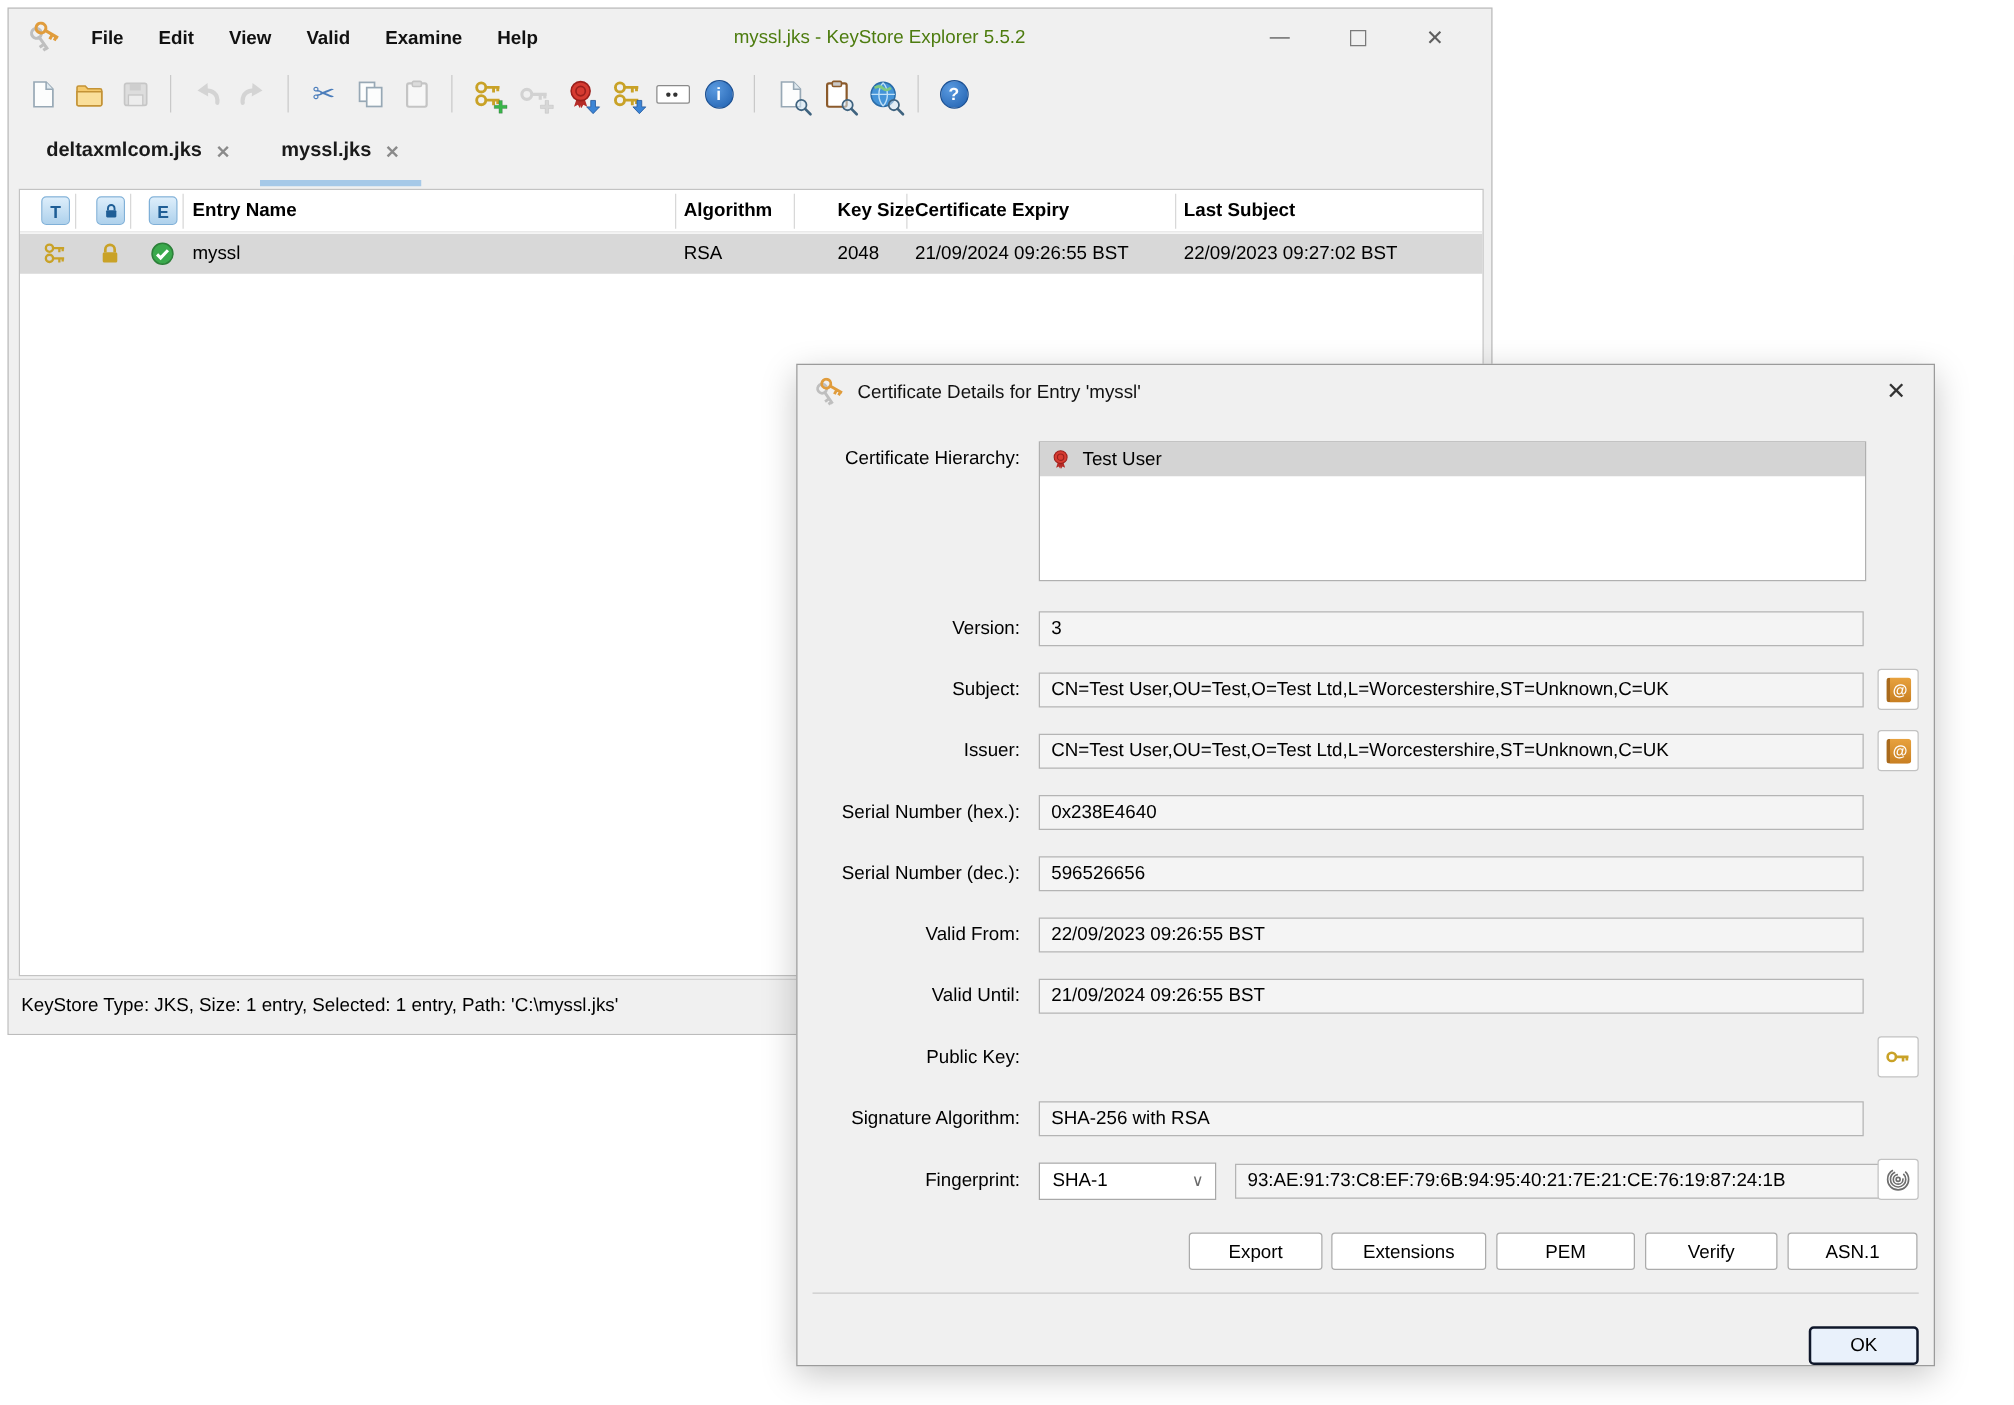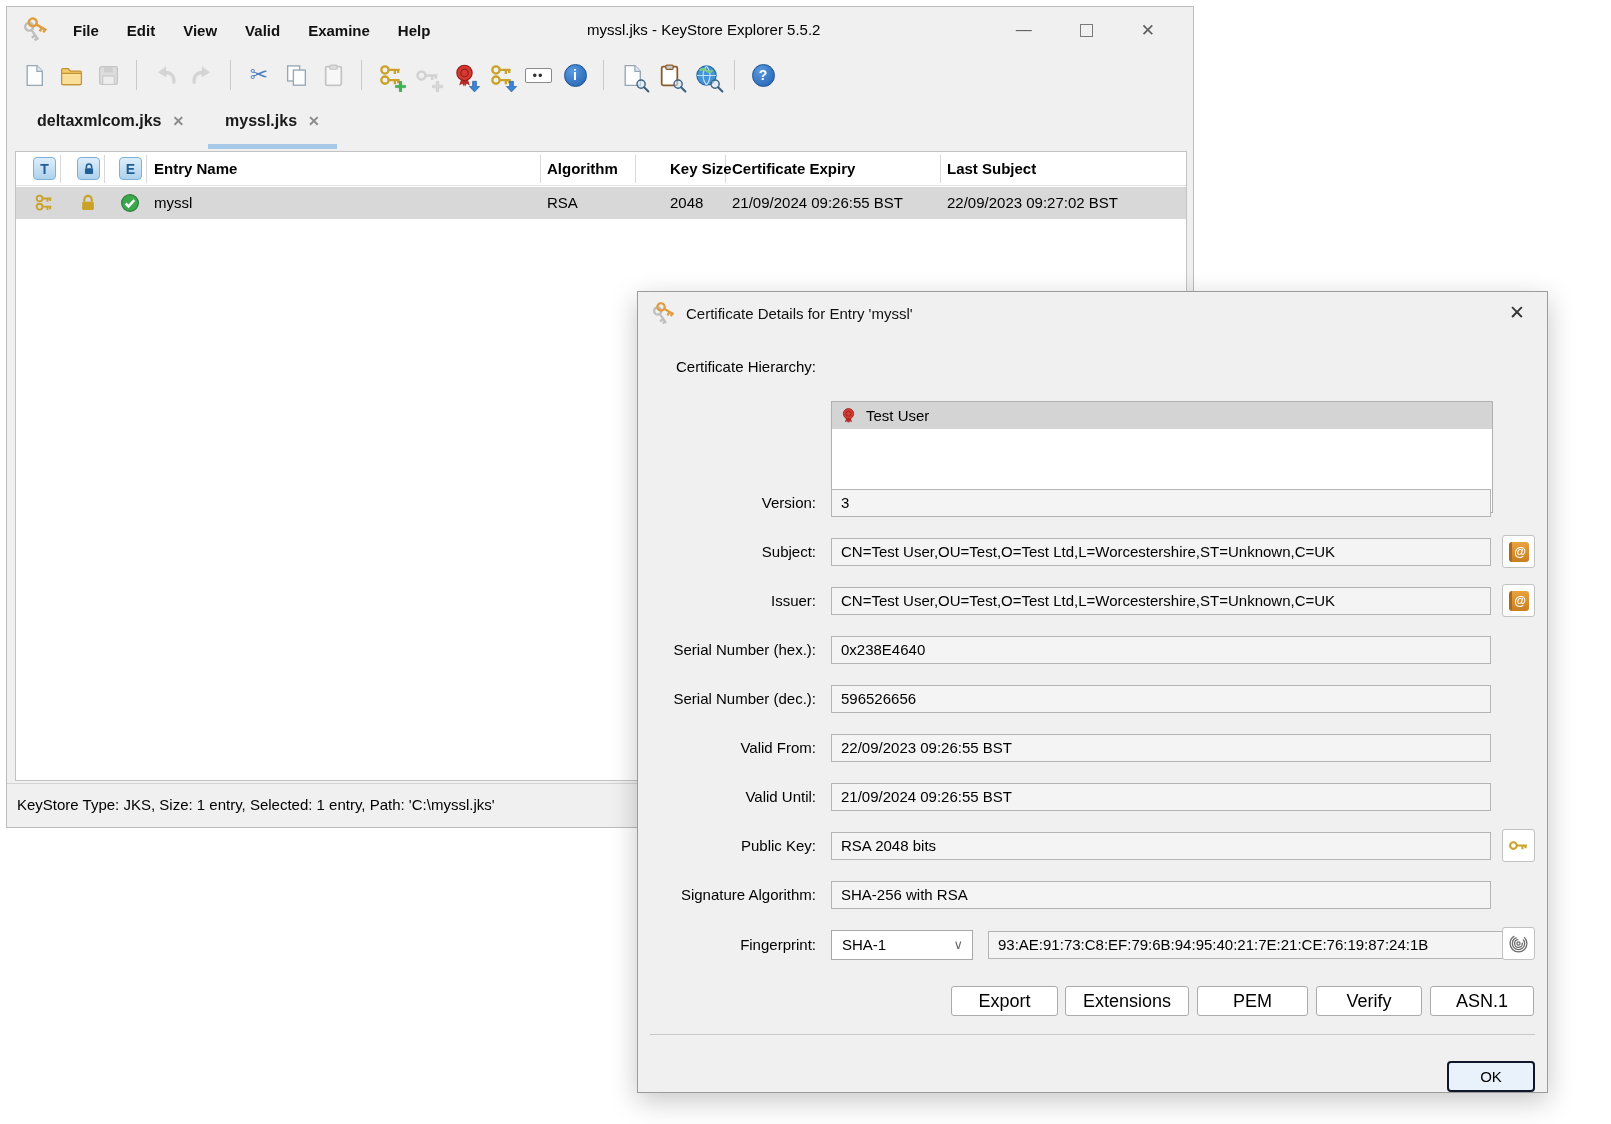--- a/index.html
+++ b/index.html
@@ -9,21 +9,21 @@
 
   
   .mainwin { position:absolute; left:6px; top:6px; width:1188px; height:822px;
              background:#f0f0f0; border:1px solid #bcbcbc; }
   .menubar { position:absolute; top:0; left:0; right:0; height:46px; }
   .applogo { position:absolute; left:16px; top:10px; width:26px; height:26px; }
   .menus { position:absolute; left:66px; top:0; height:46px; display:flex; align-items:center; gap:28px;
            font-size:15px; font-weight:600; color:#111; }
   .menu { cursor:default; }
   .wintitle { position:absolute; left:580px; top:0; height:46px; line-height:46px;
-              font-size:15px; color:#000000; }
+              font-size:15px; color:#4d7c0f; }
   .winctl { position:absolute; right:38px; top:0; height:46px; display:flex; align-items:center; gap:48px; color:#5f5f5f; }
   .wc { font-size:16px; line-height:1; cursor:default; }
   .maxbox { width:13px; height:13px; border:1.5px solid #7a7a7a; }
   .closex { font-size:17px; }
 
   
   .toolbar { position:absolute; top:46px; left:0; right:0; height:44px; display:flex; align-items:center;
              padding-left:12px; gap:7px; }
   .tbtn { width:30px; height:30px; position:relative; display:flex; align-items:center; justify-content:center; }
   .tbtn svg { width:25px; height:25px; }
@@ -71,36 +71,36 @@
   
   .dialog { position:absolute; left:637px; top:291px; width:911px; height:802px; background:#f0f0f0;
             border:1px solid #9b9b9b; box-shadow:0 8px 26px rgba(0,0,0,.22); z-index:10; }
   .dlogo { position:absolute; left:14px; top:10px; width:24px; height:24px; }
   .dtitletext { position:absolute; left:48px; top:0; height:44px; line-height:44px; font-size:15px; color:#111; }
   .dclose { position:absolute; right:22px; top:9px; font-size:19px; color:#333; cursor:default; }
 
   .dlabel { position:absolute; left:0; width:178px; text-align:right; font-size:15px; height:28px; line-height:28px; }
   .dfield { position:absolute; left:193px; width:660px; height:28px; line-height:26px; background:#f4f4f4;
             border:1px solid #b4b4b4; font-size:15px; padding-left:9px; white-space:nowrap; overflow:hidden; }
-  .hierbox { position:absolute; left:193px; top:61px; width:662px; height:112px; background:#fff; border:1px solid #b0b0b0;margin-top:48px; }
+  .hierbox { position:absolute; left:193px; top:61px; width:662px; height:112px; background:#fff; border:1px solid #b0b0b0; }
   .hieritem { height:27px; background:#d4d4d4; display:flex; align-items:center; gap:9px; padding-left:8px;
               font-size:15px; cursor:default; }
   .hieritem svg { width:17px; height:17px; }
   .ibtn { position:absolute; left:864px; width:33px; height:33px; background:#fff; border:1px solid #c2c2c2;
           border-radius:3px; display:flex; align-items:center; justify-content:center; cursor:default; }
   .ibtn svg { width:21px; height:21px; }
   .book { width:20px; height:20px; background:linear-gradient(#e8a23e,#c87f22); border-radius:3px;
           border-left:3px solid #a96a1c; color:#fff; font-size:12px; font-weight:700;
           display:flex; align-items:center; justify-content:center; }
   .ddrop { position:absolute; left:193px; top:638px; width:142px; height:30px; background:#fff;
            border:1px solid #a8a8a8; font-size:15px; line-height:28px; padding-left:10px; cursor:default; }
   .chev { position:absolute; right:9px; top:0; color:#6a6a6a; font-size:13px; }
   .fpfield { left:350px; width:530px; top:639px; }
   .abtn { position:absolute; top:694px; height:30px; background:#fff; border:1px solid #ababab; border-radius:3px;
-          font-size:18px; display:flex; align-items:center; justify-content:center; cursor:default; }
+          font-size:15px; display:flex; align-items:center; justify-content:center; cursor:default; }
   .dsep { position:absolute; left:12px; right:12px; top:742px; height:1px; background:#c9c9c9; }
   .okbtn { position:absolute; left:809px; top:769px; width:88px; height:31px; background:#e9f1fb;
            border:2px solid #0f172a; border-radius:4px; font-size:15px; display:flex; align-items:center;
            justify-content:center; cursor:default; }
 </style>
 </head>
 <body>
 
 <svg class="defs" aria-hidden="true">
   <defs>
@@ -428,21 +428,20 @@
   <div class="dlabel" style="top:393px">Serial Number (dec.):</div>
   <div class="dfield" style="top:393px">596526656</div>
 
   <div class="dlabel" style="top:442px">Valid From:</div>
   <div class="dfield" style="top:442px">22/09/2023 09:26:55 BST</div>
 
   <div class="dlabel" style="top:491px">Valid Until:</div>
   <div class="dfield" style="top:491px">21/09/2024 09:26:55 BST</div>
 
   <div class="dlabel" style="top:540px">Public Key:</div>
-  <div class="dfield" style="top:540px">RSA 2048 bits</div>
   <div class="ibtn" style="top:537px">
     <svg style="color:#c9a227">
         <use href="#s-key"></use>
       </svg>
     </div>
 
   <div class="dlabel" style="top:589px">Signature Algorithm:</div>
   <div class="dfield" style="top:589px">SHA-256 with RSA</div>
 
   <div class="dlabel" style="top:639px">Fingerprint:</div>

